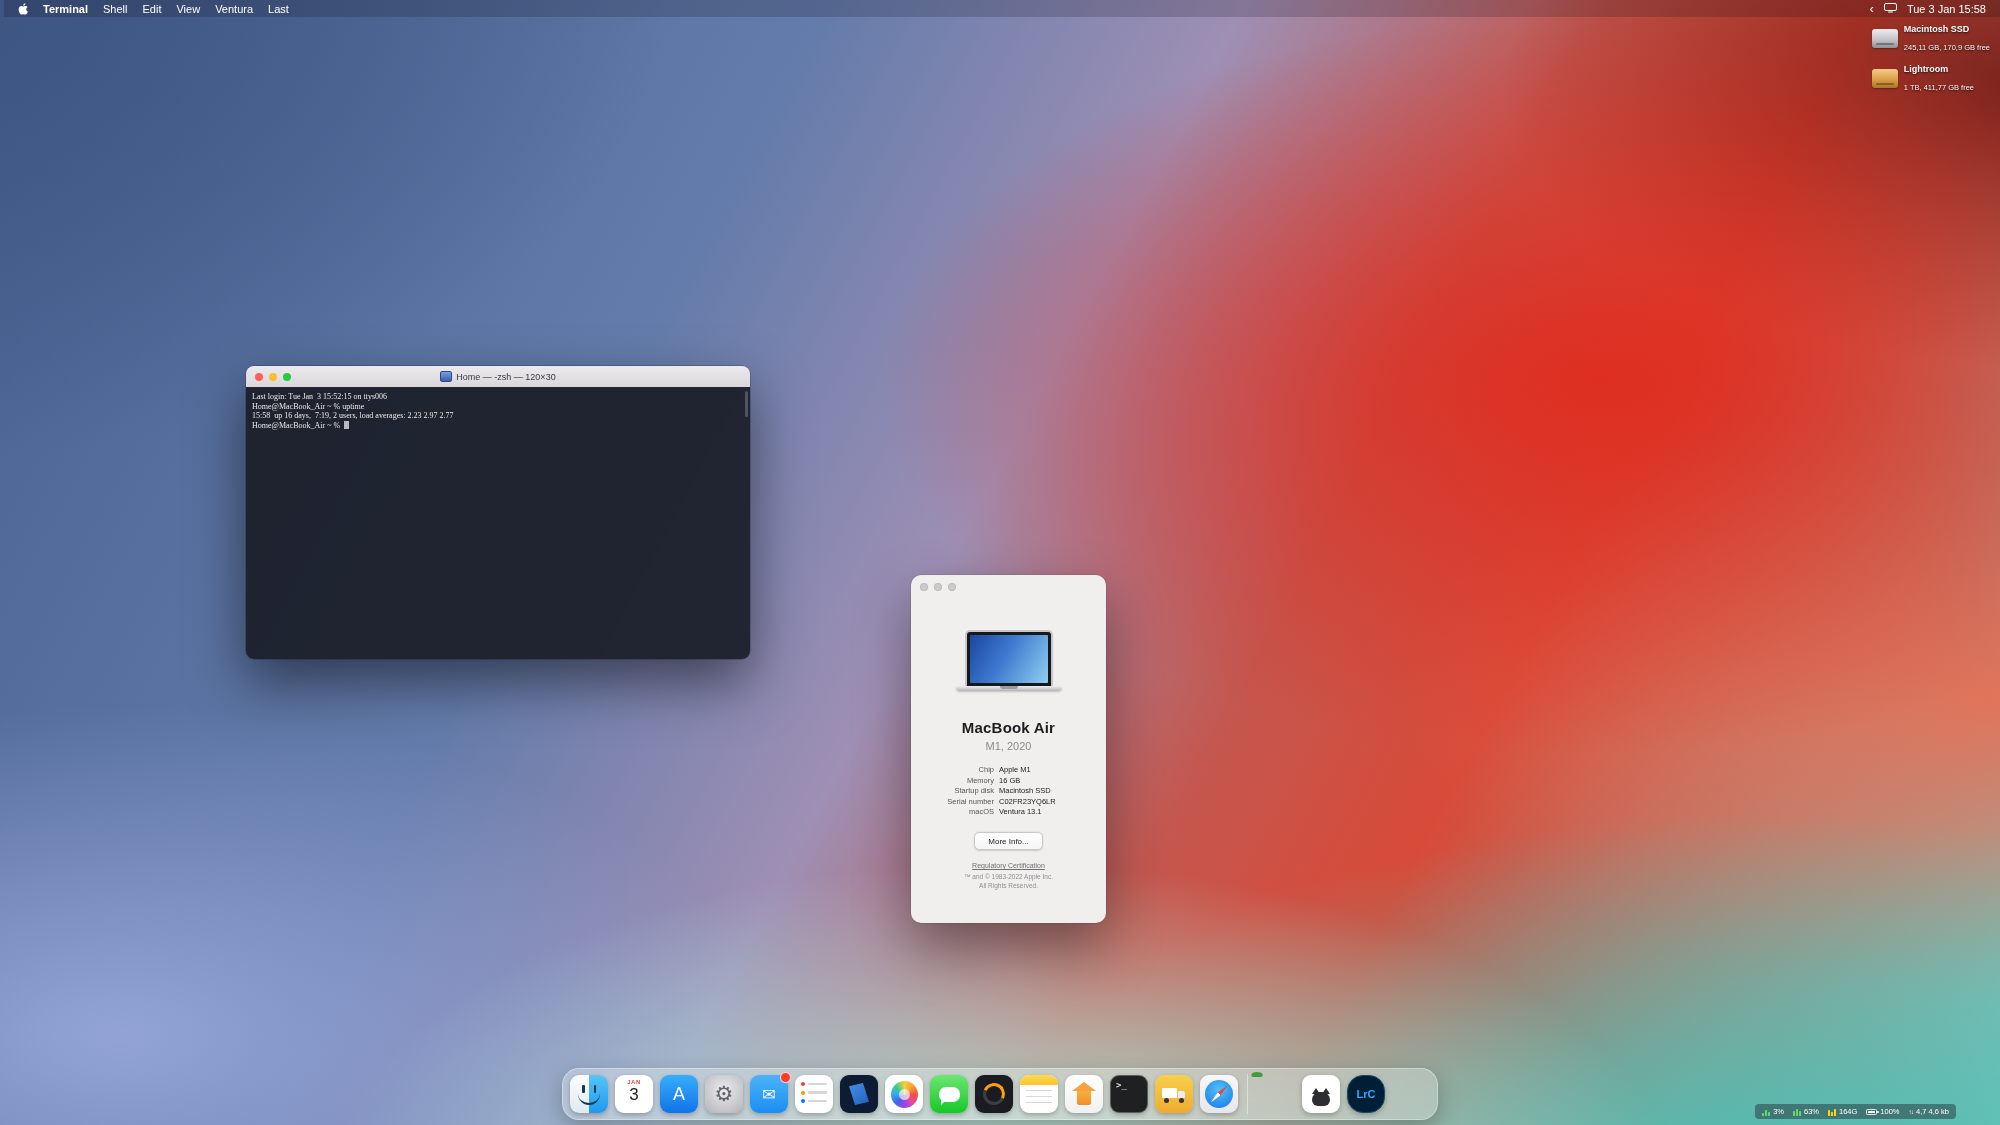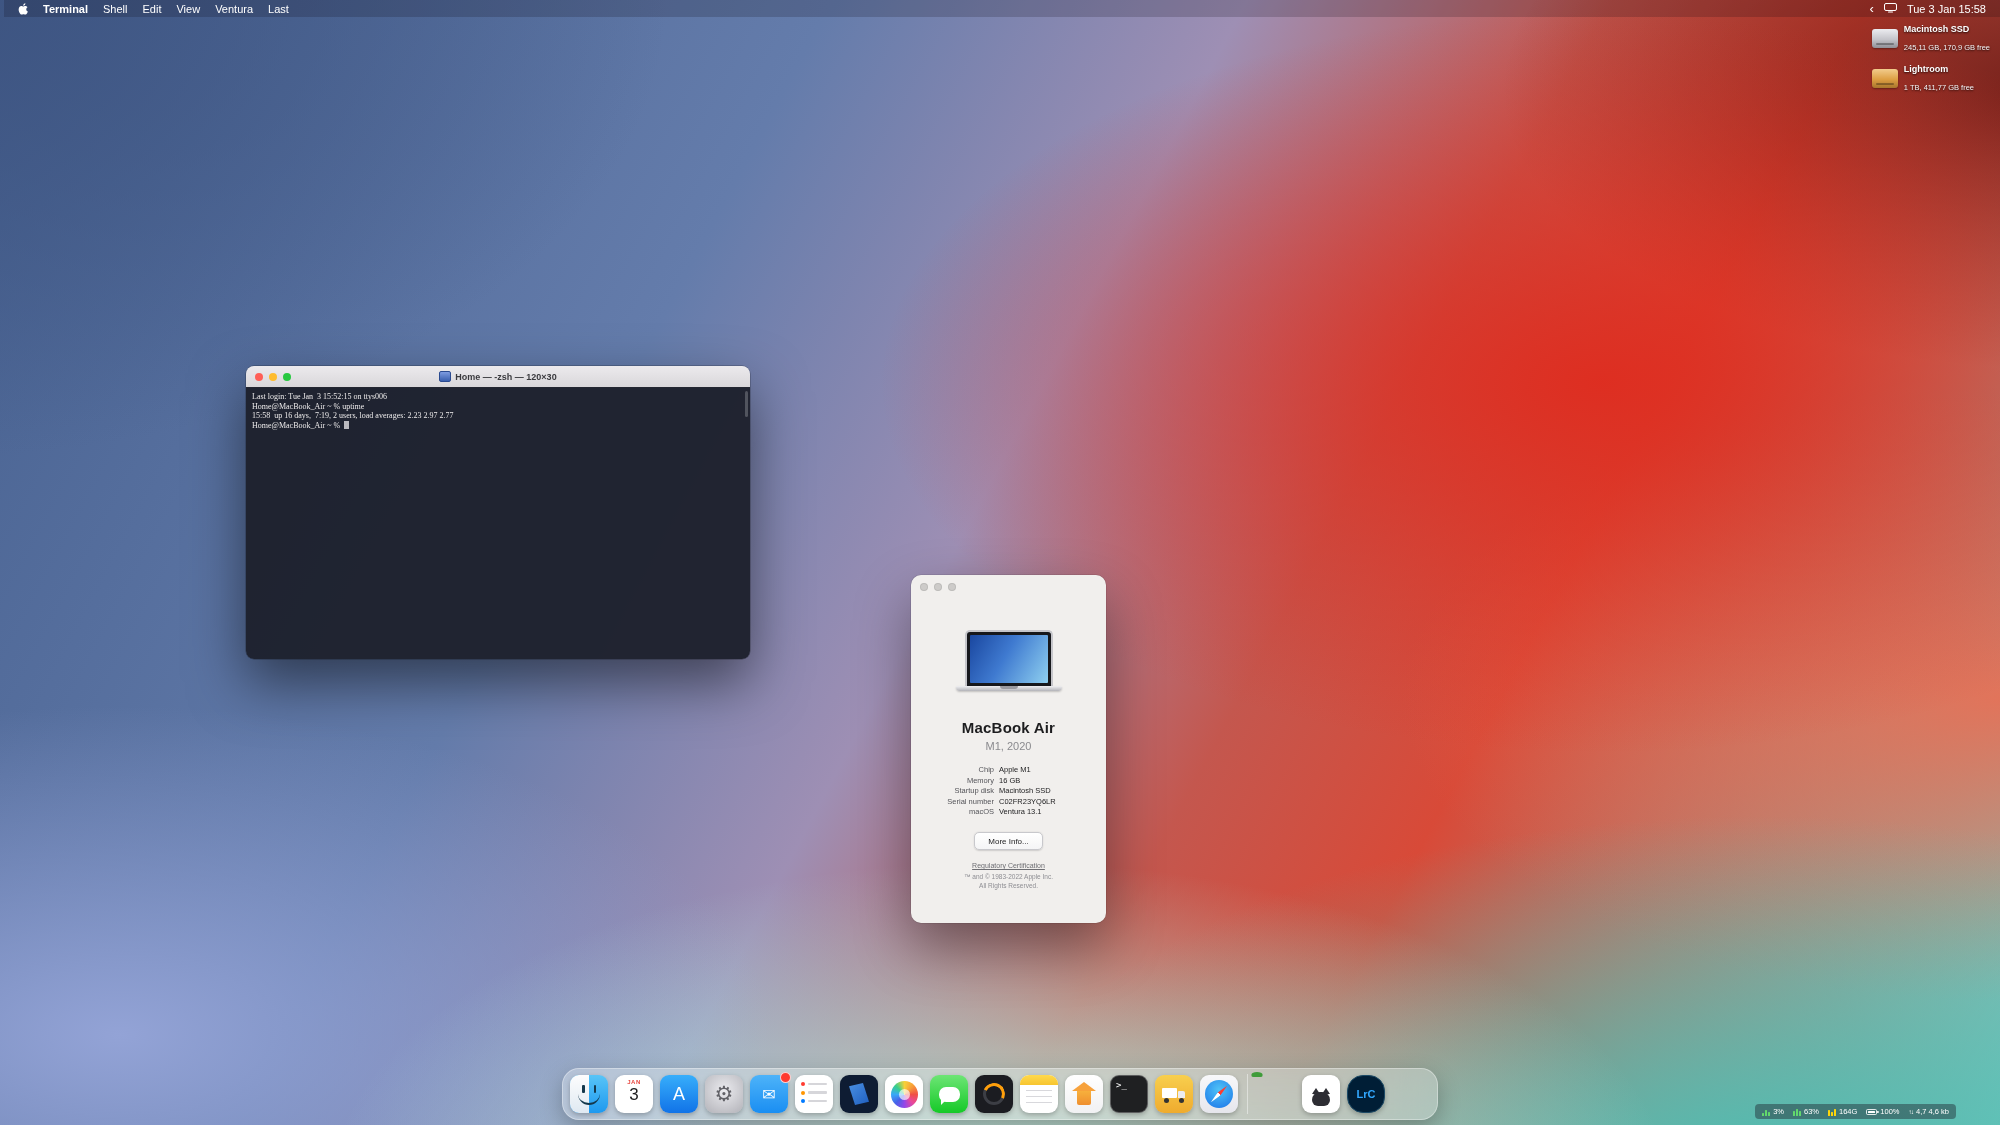--- a/index.html
+++ b/index.html
@@ -33,21 +33,21 @@
   .vol-name{font-size:9px;font-weight:700;color:#fff;text-shadow:0 1px 2px rgba(0,0,0,.75);}
   .vol-detail{font-size:7.5px;color:#f4f4f6;text-shadow:0 1px 2px rgba(0,0,0,.75);margin-top:9px;}
   
   .terminal-window{position:absolute;left:246px;top:366px;width:504px;height:293px;border-radius:8px;
     box-shadow:0 24px 55px rgba(0,0,0,.5),0 0 0 .5px rgba(0,0,0,.35);z-index:10;}
   .t-titlebar{height:21px;background:linear-gradient(#eceaed,#d9d7da);border-radius:8px 8px 0 0;
     position:relative;display:flex;align-items:center;justify-content:center;border-bottom:.5px solid #b2b0b4;}
   .lights{position:absolute;left:9px;top:0;bottom:0;display:flex;align-items:center;gap:6px;}
   .light{width:8px;height:8px;border-radius:50%;}
   .l-red{background:#ff5f57;}.l-yellow{background:#febc2e;}.l-green{background:#28c840;}
-  .t-title{font-size:9px;font-weight:700;color:#3a3a3e;display:flex;align-items:center;gap:4px;}
+  .t-title{font-size:9px;font-weight:400;color:#3a3a3e;display:flex;align-items:center;gap:4px;}
   .t-title-icon{width:10px;height:9px;border-radius:2px;background:linear-gradient(#7d9be0,#3a5fae);border:.5px solid #2a4a90;display:inline-block;}
   .t-body{position:absolute;top:21px;left:0;right:0;bottom:0;background:rgba(29,32,44,.96);
     border-radius:0 0 8px 8px;padding:5px 6px;font-family:"DejaVu Sans Mono",monospace;
     font-size:8px;line-height:9.5px;color:#eceaea;}
   .term-line{white-space:pre;font-family:Liberation Serif, serif;}
   .cursor{display:inline-block;width:4.5px;height:8px;background:#b9b9be;vertical-align:-1px;margin-left:4px;}
   .t-scroll{position:absolute;top:4px;right:2px;width:3px;height:26px;border-radius:2px;background:rgba(255,255,255,.22);}
   
   .about-window{position:absolute;left:911px;top:575px;width:195px;height:348px;background:#f1efed;
     border-radius:10px;box-shadow:0 24px 55px rgba(0,0,0,.4),0 0 0 .5px rgba(0,0,0,.15);z-index:9;}

